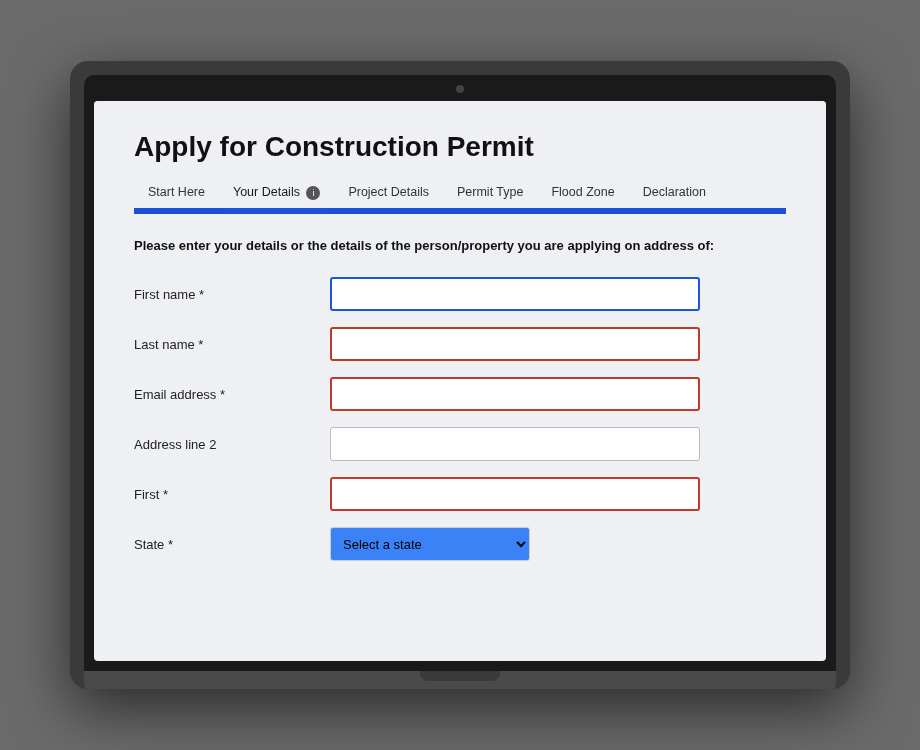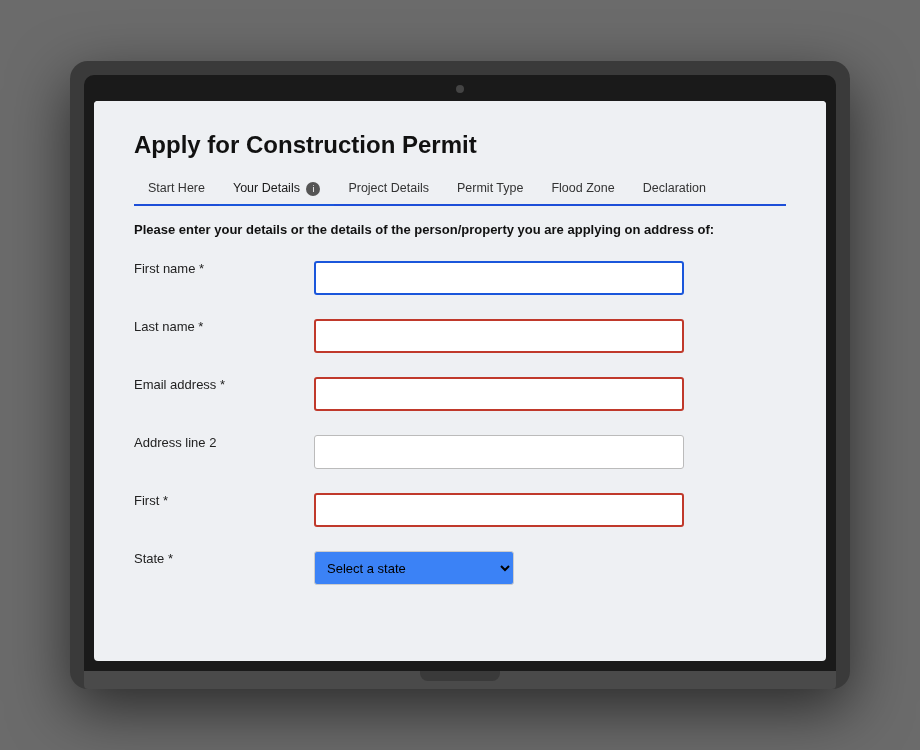--- a/index.html
+++ b/index.html
@@ -62,31 +62,31 @@
       border-radius: 0 0 8px 8px;
       margin: 0 auto;
     }
 
     .form-container {
       padding: 30px 40px 30px 40px;
       background: #eef0f3;
     }
 
     .page-title {
-      font-size: 24px;
+      font-size: 28px;
       font-weight: 700;
       color: #111;
       margin-bottom: 16px;
     }
 
     .tabs {
       display: flex;
       gap: 0;
-      border-bottom: 2px solid #1d4ed8;
-      margin-bottom: 14px;
+      border-bottom: 6px solid #1d4ed8;
+      margin-bottom: 22px;
     }
 
     .tab {
       padding: 6px 14px 8px 14px;
       font-size: 12.5px;
       color: #333;
       cursor: pointer;
       position: relative;
       white-space: nowrap;
     }
@@ -124,22 +124,23 @@
     .instructions {
       font-size: 13px;
       font-weight: 600;
       color: #111;
       margin-bottom: 22px;
       line-height: 1.5;
     }
 
     .form-row {
       display: flex;
-      align-items: flex-start;
-      margin-bottom: 24px;
+      align-items: center;
+      margin-bottom: 16px;
+      gap: 16px;
     }
 
     .form-label {
       width: 180px;
       font-size: 13px;
       color: #222;
       flex-shrink: 0;
     }
 
     .form-label .required {

